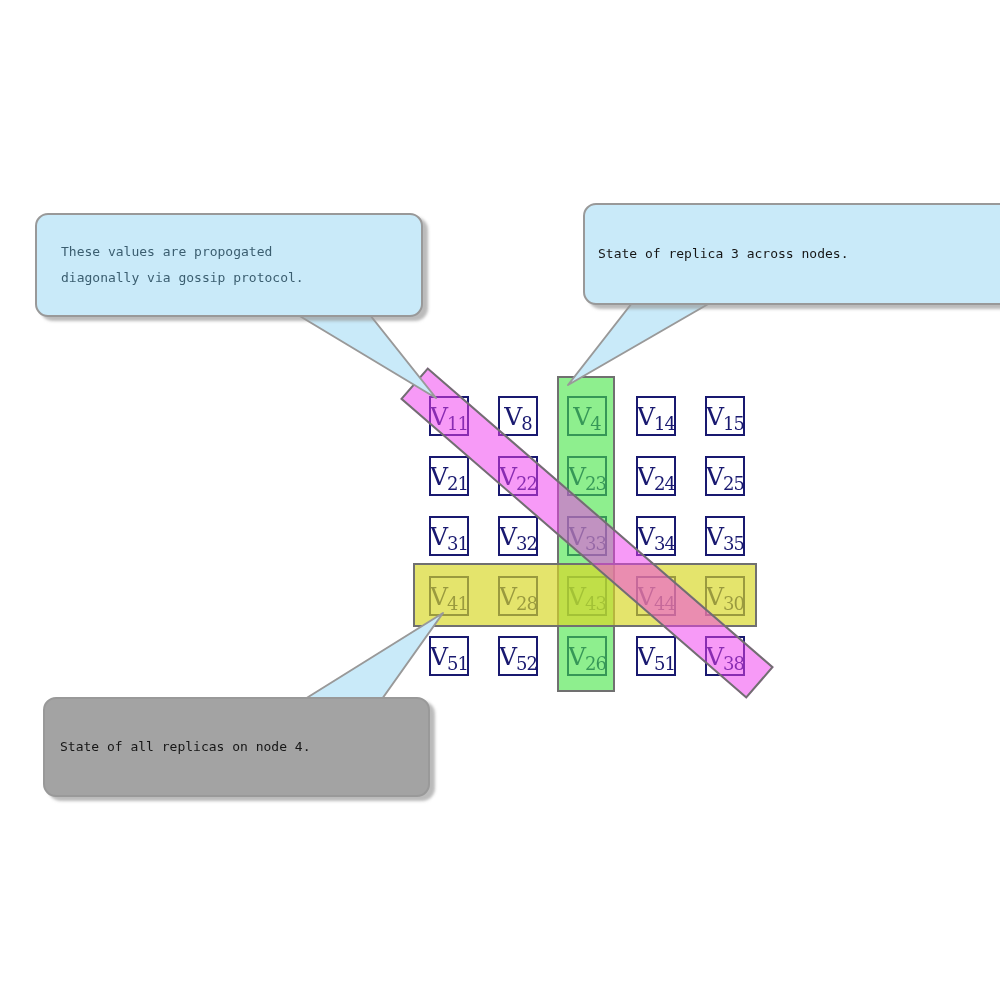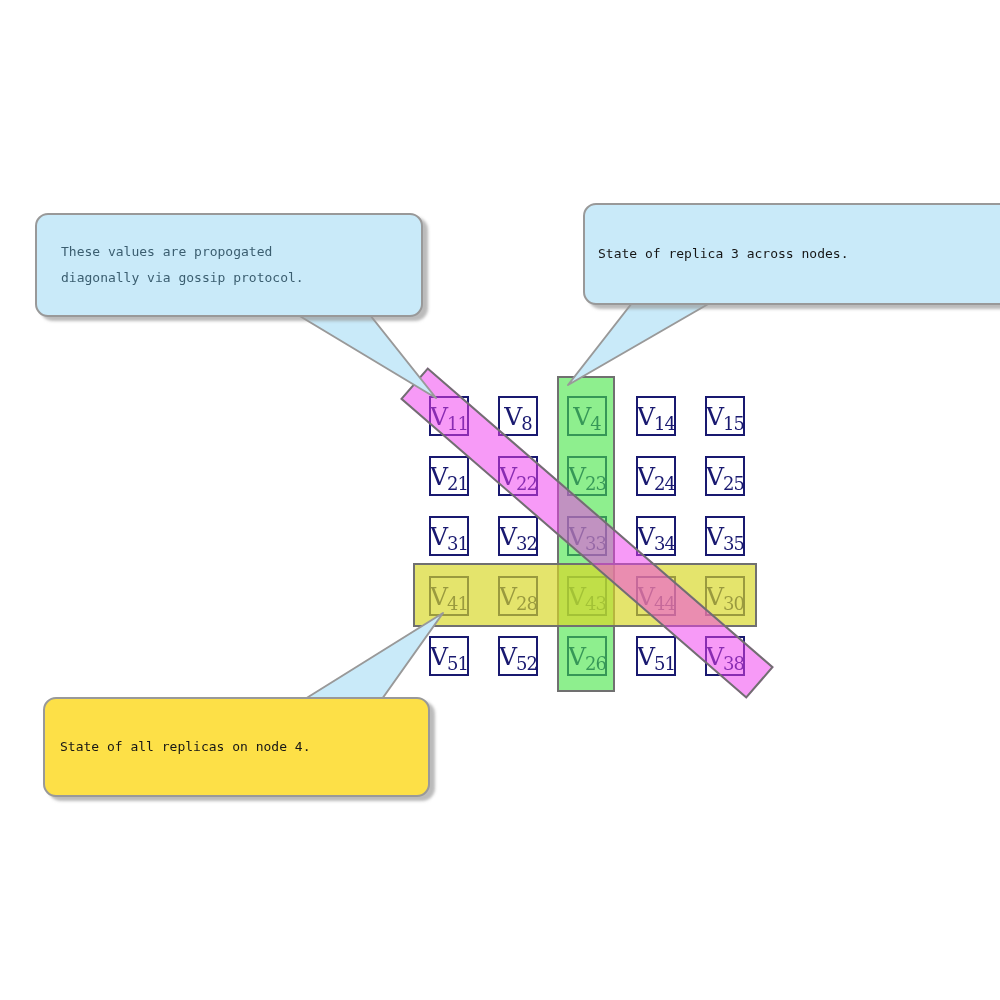--- a/index.html
+++ b/index.html
@@ -203,17 +203,17 @@
     <path d="M305,699 L443,613 L382,699" stroke-width="2" stroke-linejoin="round" fill="#c9eaf9" stroke="#999999"></path>
   </svg>
 
   <div class="callout callout-gossip" style="color: rgb(59, 94, 112); background: rgb(201, 234, 249); border-color: rgb(153, 153, 153);">
       <div>These values are propogated</div>
       <div>diagonally via gossip protocol.</div>
     </div>
   <div class="callout callout-replica3" style="color: rgb(22, 22, 22); background: rgb(201, 234, 249); border-color: rgb(153, 153, 153);">
       <div>State of replica 3 across nodes.</div>
     </div>
-  <div class="callout callout-node4" style="color: rgb(22, 22, 22); background: #fde047; border-color: rgb(153, 153, 153);">
+  <div class="callout callout-node4" style="color: rgb(22, 22, 22); background: #a3a3a3; border-color: rgb(153, 153, 153);">
       <div>State of all replicas on node 4.</div>
     </div>
 
 </div>
 
 </body></html>

